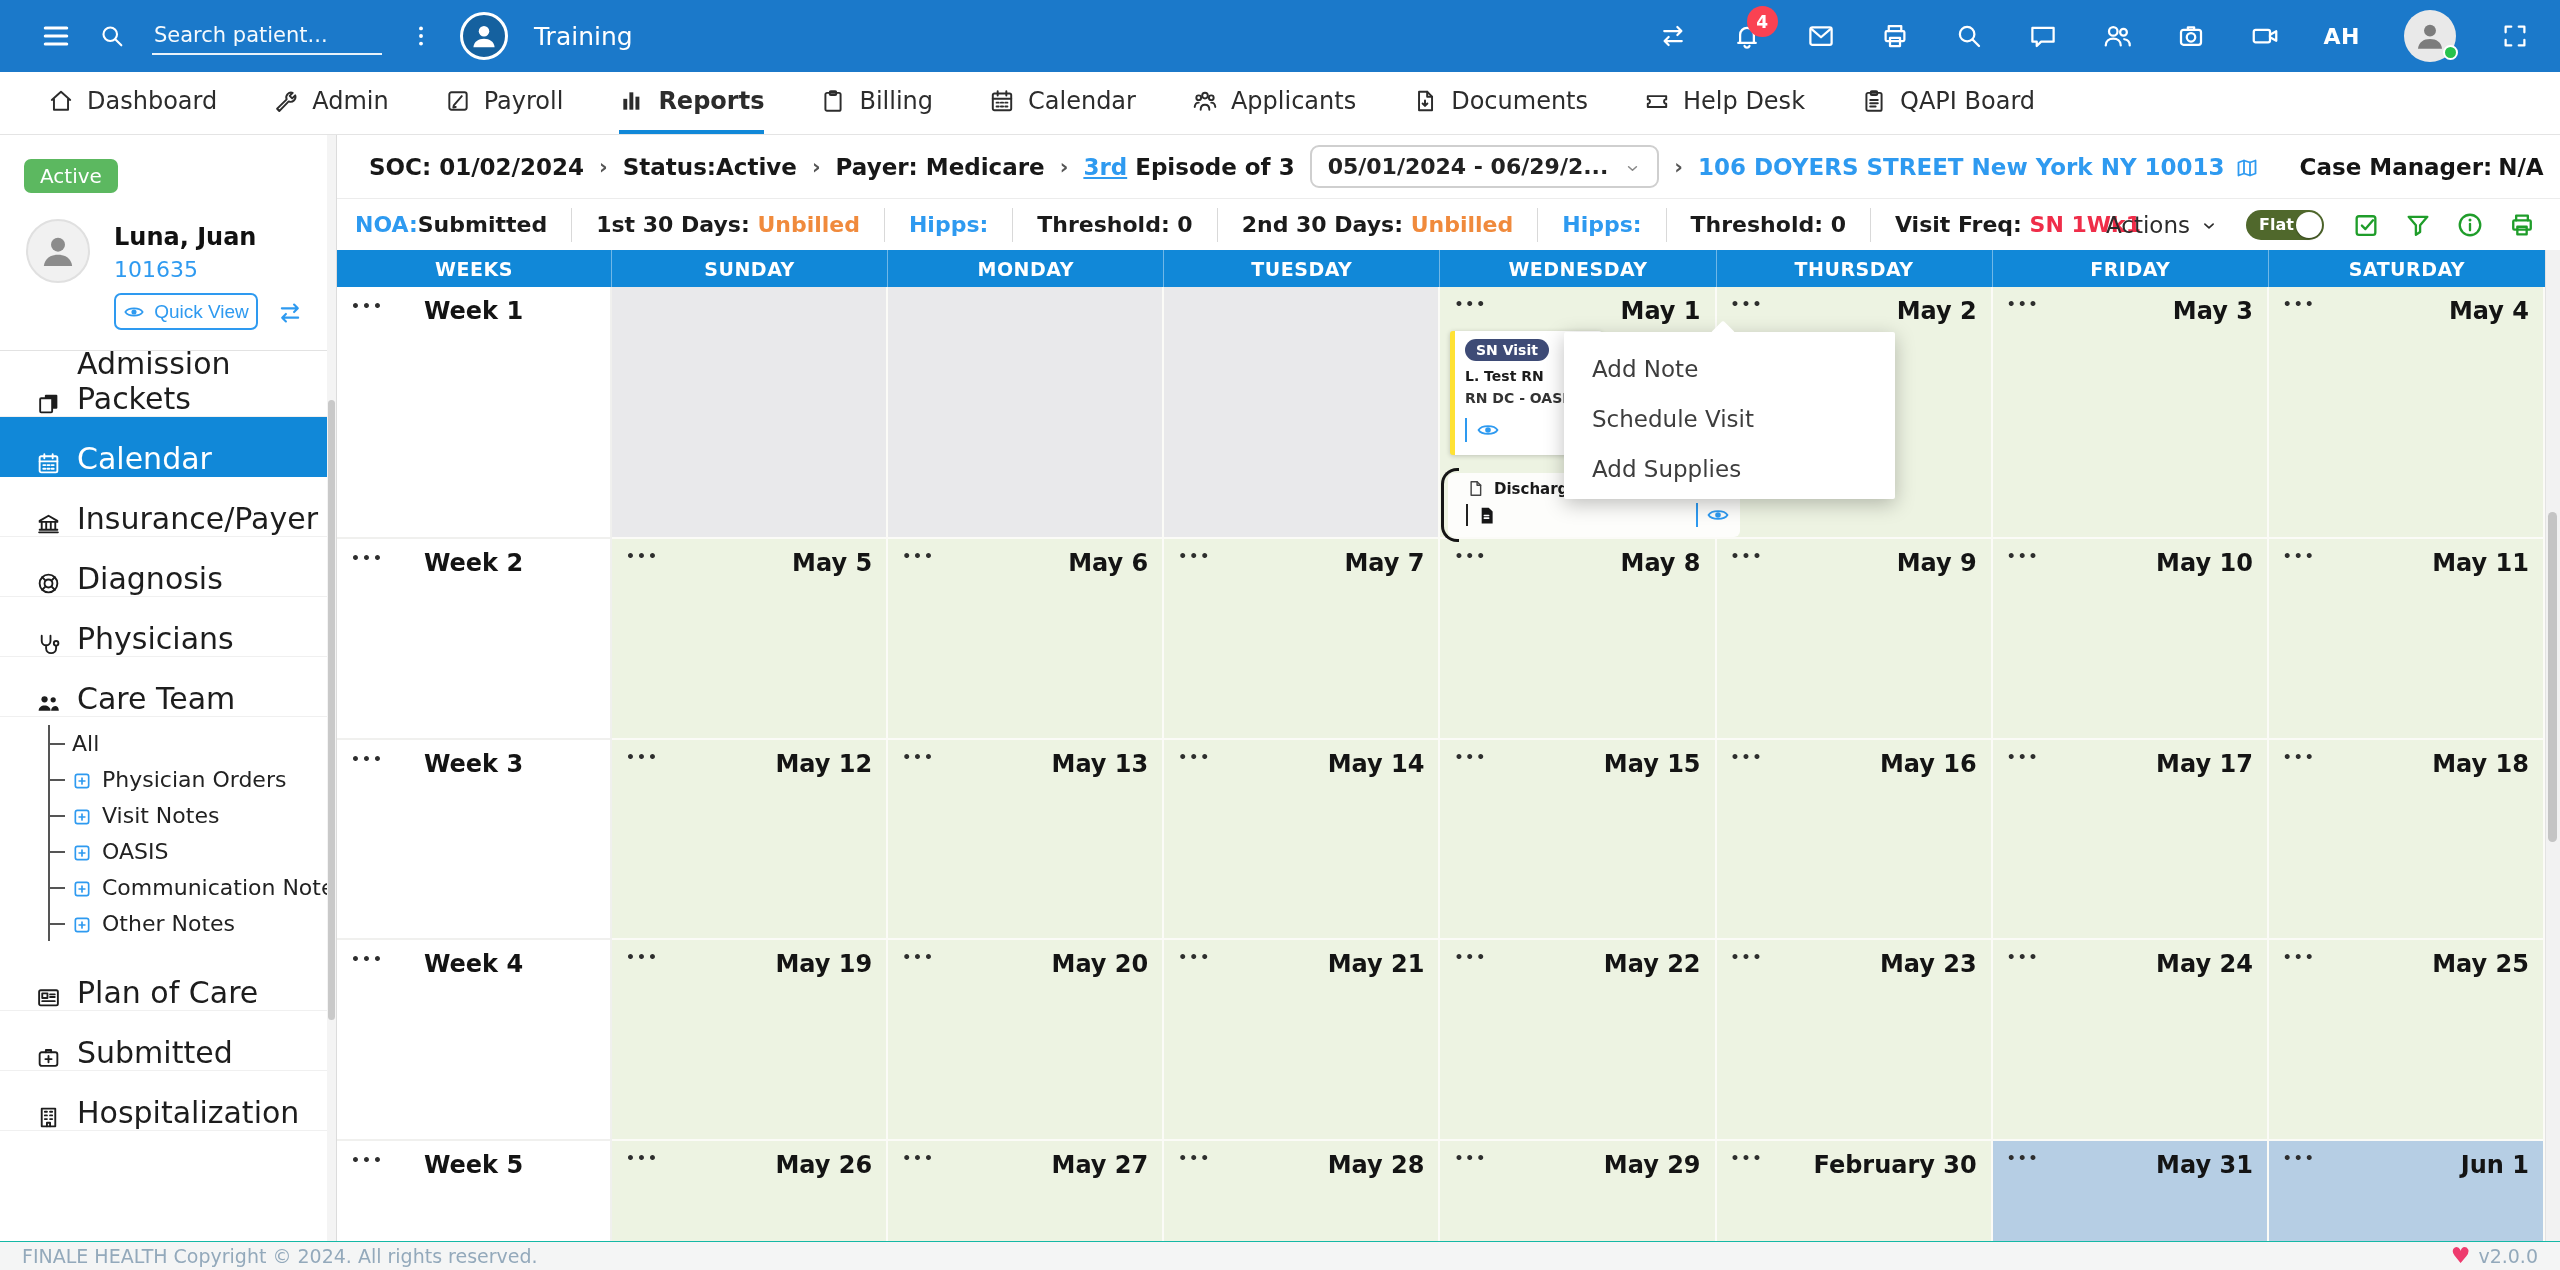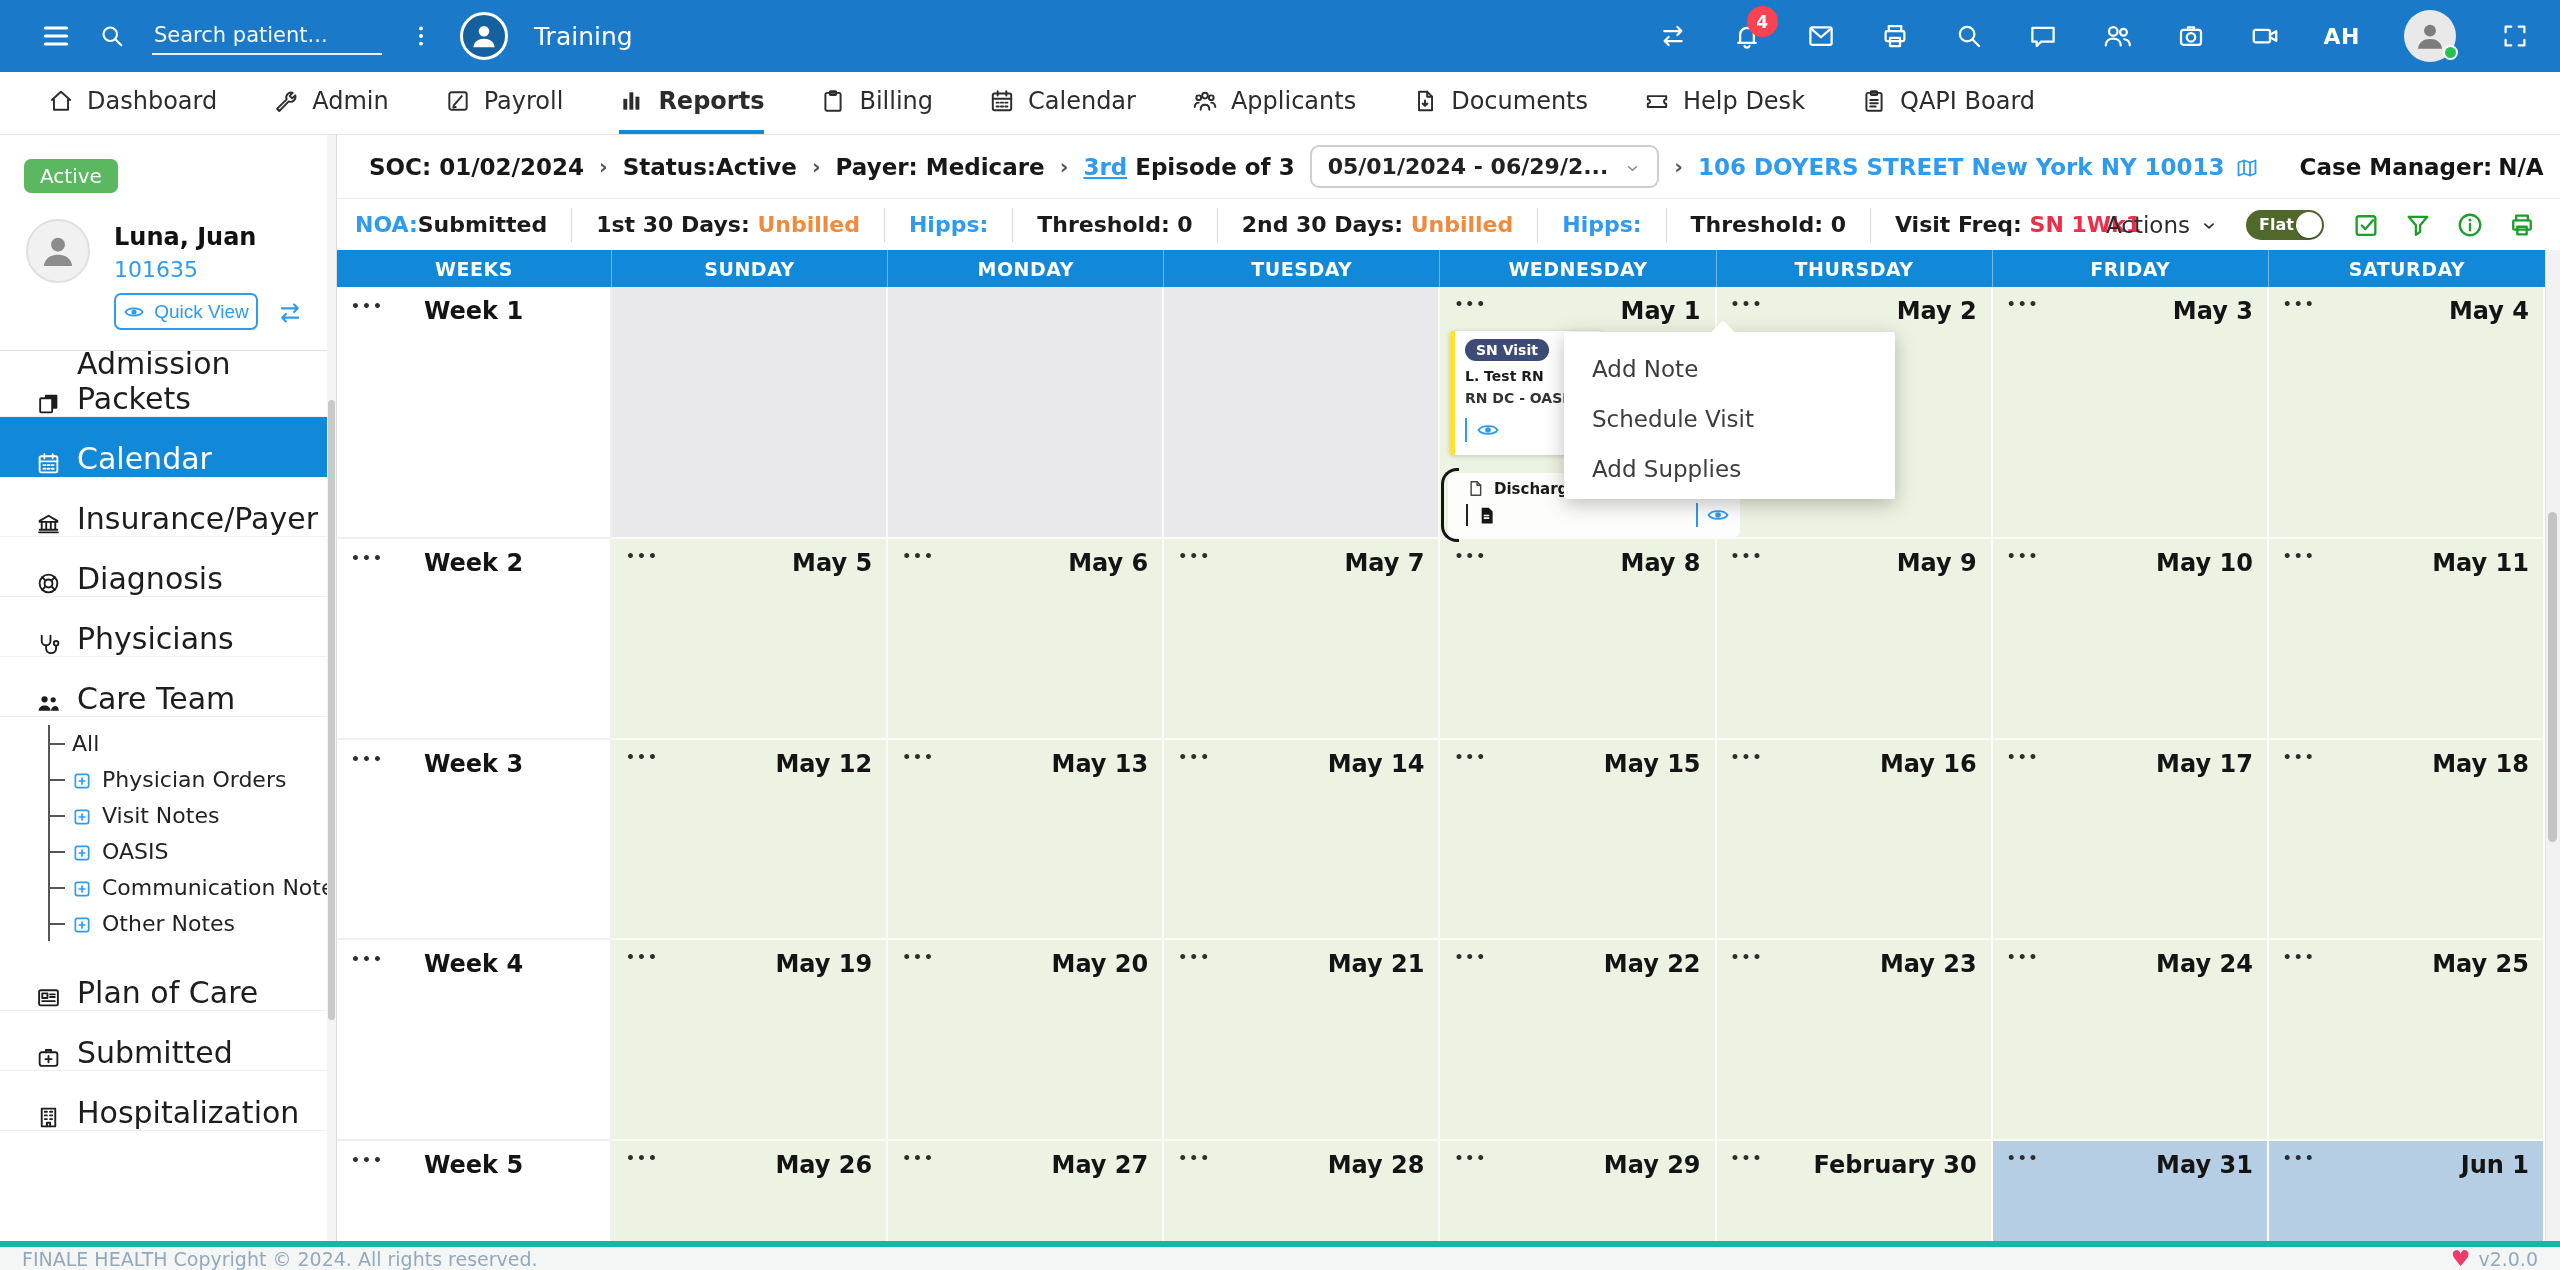--- a/index.html
+++ b/index.html
@@ -134,21 +134,21 @@
 
   .ctx-menu{position:absolute;left:1564px;top:332px;width:331px;height:167px;background:#fff;
     border-radius:2px;box-shadow:0 5px 20px rgba(0,0,0,.25);z-index:50;padding-top:12px}
   .ctx-caret{position:absolute;top:-8px;left:150px;width:18px;height:18px;background:#fff;
     transform:rotate(45deg);border-radius:3px}
   .ctx-menu ul{list-style:none}
   .ctx-menu li{padding:12px 28px;font-size:23px;color:#3d3d3d;cursor:pointer}
 
   
   .footer{position:absolute;left:0;top:1241px;width:2560px;height:29px;background:#f4f5f5;
-    border-top:6px solid #14b8a6;display:flex;align-items:center;justify-content:space-between;
+    border-top:1px solid #14b8a6;display:flex;align-items:center;justify-content:space-between;
     padding:0 22px;font-size:19px;color:#93a9bb;z-index:60}
   .foot-right{display:flex;align-items:center;gap:8px}
   .heart{color:#ee3b6e;font-size:22px;line-height:1}
 </style>
 </head>
 <body>
 
 <header class="topbar">
   <div class="tb-left">
     <span class="tb-btn">

